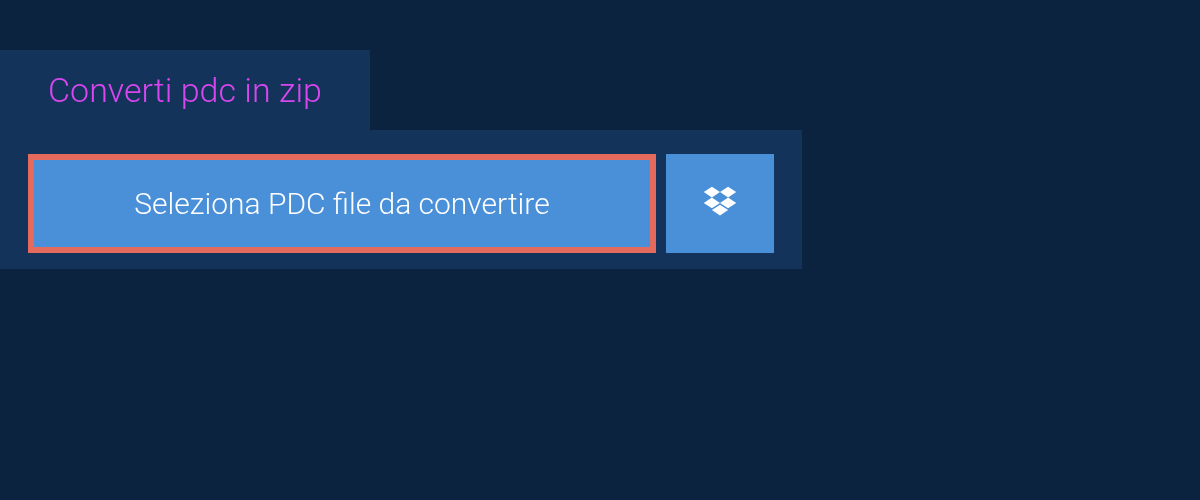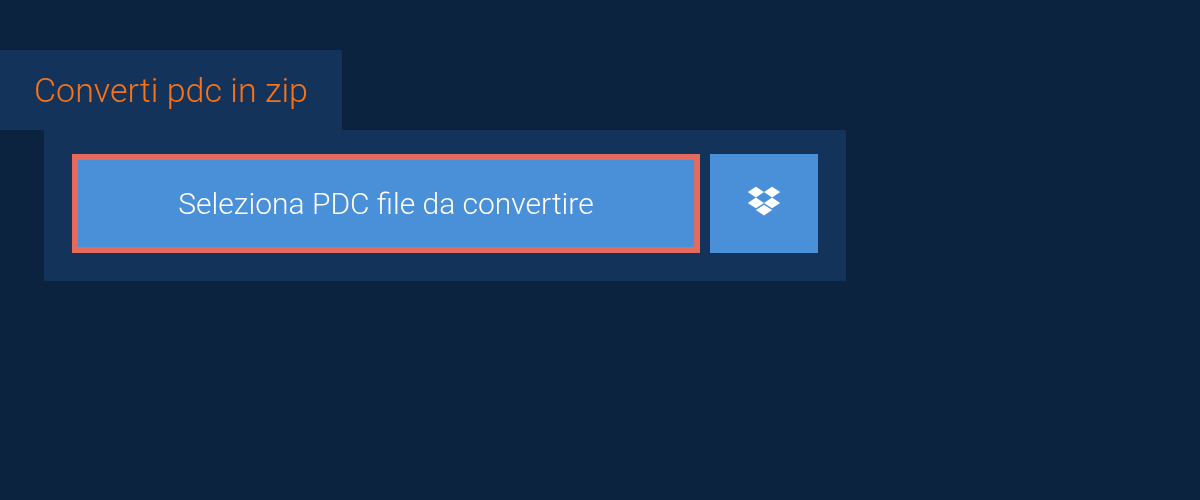--- a/index.html
+++ b/index.html
@@ -13,31 +13,30 @@
       background: #0c2340;
       font-family: -apple-system, BlinkMacSystemFont, "Segoe UI", Roboto, Helvetica, Arial, sans-serif;
       overflow: hidden;
     }
     .tab-container {
       padding-top: 50px;
     }
     .tab {
       display: inline-block;
       background: #13335a;
-      color: #f97316;
+      color: #d946ef;
       font-size: 34px;
       font-weight: 300;
-      padding: 20px 34px;
+      padding: 20px 48px;
       margin-left: 0;
     }
     .panel {
       background: #13335a;
-      padding: 24px 28px 28px 28px;
+      padding: 24px 28px 16px 28px;
       width: 802px;
-      margin-left: 44px;
     }
     .button-row {
       display: flex;
       gap: 10px;
     }
     .select-button {
       background: #4a90d9;
       border: 6px solid #e46a5e;
       color: #ffffff;
       font-size: 30px;

